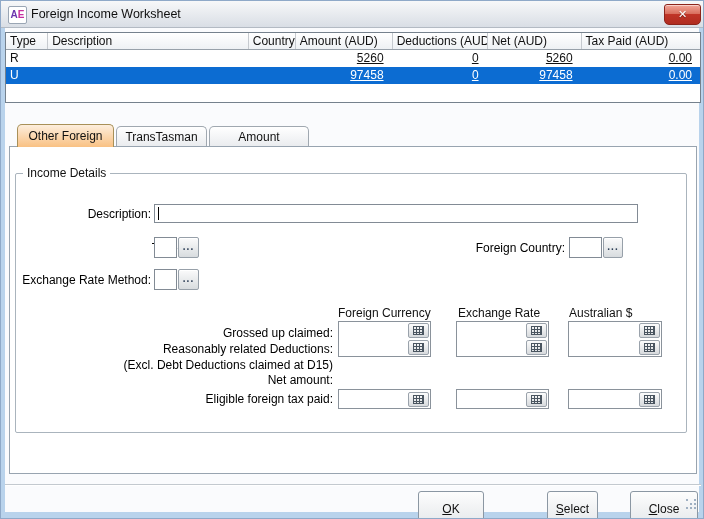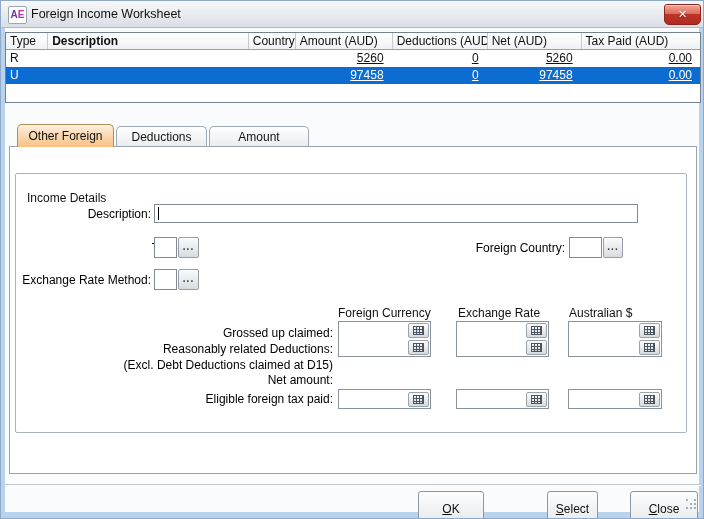--- a/index.html
+++ b/index.html
@@ -32,39 +32,39 @@
   .grid{position:absolute;left:4px;top:31px;width:696px;height:71px;background:#fff;
     border:1px solid #75818d;box-sizing:border-box;}
   .ghead{display:flex;height:17px;background:linear-gradient(#ffffff,#eef1f4);
     border-bottom:1px solid #98a1aa;box-sizing:border-box;}
   .ghead .gc{border-left:1px solid #c6cacf;padding-left:4px;box-sizing:border-box;
     overflow:hidden;white-space:nowrap;line-height:16px;}
   .ghead .gc:first-child{border-left:none;}
   .grow{display:flex;height:17px;line-height:17px;}
   .grow .gc{box-sizing:border-box;overflow:hidden;white-space:nowrap;padding-left:4px;}
   .gc.num{text-align:right;padding-right:8px;padding-left:0;text-decoration:underline;}
-  .c0{width:42px;}.c1{width:205px;font-weight:bold;}.c2{width:48px;}.c3{width:99px;}
+  .c0{width:42px;}.c1{width:205px;}.c2{width:48px;}.c3{width:99px;}
   .c4{width:97px;}.c5{width:96px;}.c6{width:122px;}
   .grow.selected{background:var(--selection-blue,#0c6cd2);color:#fff;}
   
   .tab{position:absolute;box-sizing:border-box;text-align:center;cursor:pointer;
     border:1px solid #a0a8b0;border-bottom:none;border-radius:5px 5px 0 0;}
   .tab.active{left:16px;top:123px;width:97px;height:23px;line-height:22px;z-index:3;
     background:linear-gradient(var(--tab-active-top,#fdeedd),var(--tab-active-bottom,#f9c183));
     border-color:#a89058;}
   .tab.t1{left:115px;top:125px;width:91px;height:21px;line-height:20px;z-index:1;
     background:linear-gradient(#ffffff,#e9ebee);}
   .tab.t2{left:208px;top:125px;width:100px;height:21px;line-height:20px;z-index:1;
     background:linear-gradient(#ffffff,#e9ebee);}
   .panel{position:absolute;left:8px;top:145px;width:688px;height:328px;background:#fff;
     border:1px solid #98a4b0;box-sizing:border-box;z-index:2;}
   
   .groupbox{position:absolute;left:14px;top:172px;width:672px;height:260px;
     border:1px solid #aab4bd;border-radius:2px;box-sizing:border-box;z-index:3;}
-  .gb-label{position:absolute;left:22px;top:165px;background:#fff;padding:0 4px;z-index:4;margin-top:25px;}
+  .gb-label{position:absolute;left:22px;top:165px;background:#fff;padding:0 4px;z-index:4;}
   
   .flabel{position:absolute;text-align:right;white-space:nowrap;z-index:5;color:#000;}
   .tinput{position:absolute;z-index:5;border:1px solid #828b95;background:#fff;
     box-sizing:border-box;font:inherit;padding:2px 3px;outline:none;}
   .caret{position:absolute;left:157px;top:206px;width:1px;height:13px;background:#000;z-index:6;}
   .browse{position:absolute;z-index:5;box-sizing:border-box;
     background:linear-gradient(#fbfbfb,#d8dcdf);border:1px solid #97a0a9;border-radius:2px;
     text-align:center;cursor:pointer;color:#2e4057;font-weight:bold;font-size:10px;
     line-height:14px;letter-spacing:1px;box-shadow:inset 0 1px 0 #fff;}
   .colhdr{position:absolute;z-index:5;white-space:nowrap;}
@@ -132,21 +132,21 @@
       <div class="gc c1"></div>
       <div class="gc c2"></div>
       <div class="gc c3 num">97458</div>
       <div class="gc c4 num">0</div>
       <div class="gc c5 num">97458</div>
       <div class="gc c6 num">0.00</div>
     </div>
   </div>
 
   <div class="tab active">Other Foreign</div>
-  <div class="tab t1">Deductions</div>
+  <div class="tab t1">TransTasman</div>
   <div class="tab t2">Amount</div>
   <div class="panel"></div>
 
   <div class="groupbox"></div>
   <span class="gb-label">Income Details</span>
 
   <div class="flabel" style="left:14px;top:206px;width:136px;">Description:</div>
   <input class="tinput" style="left: 153px; top: 203px; width: 484px; height: 19px;" value="">
   <div class="caret"></div>
 

